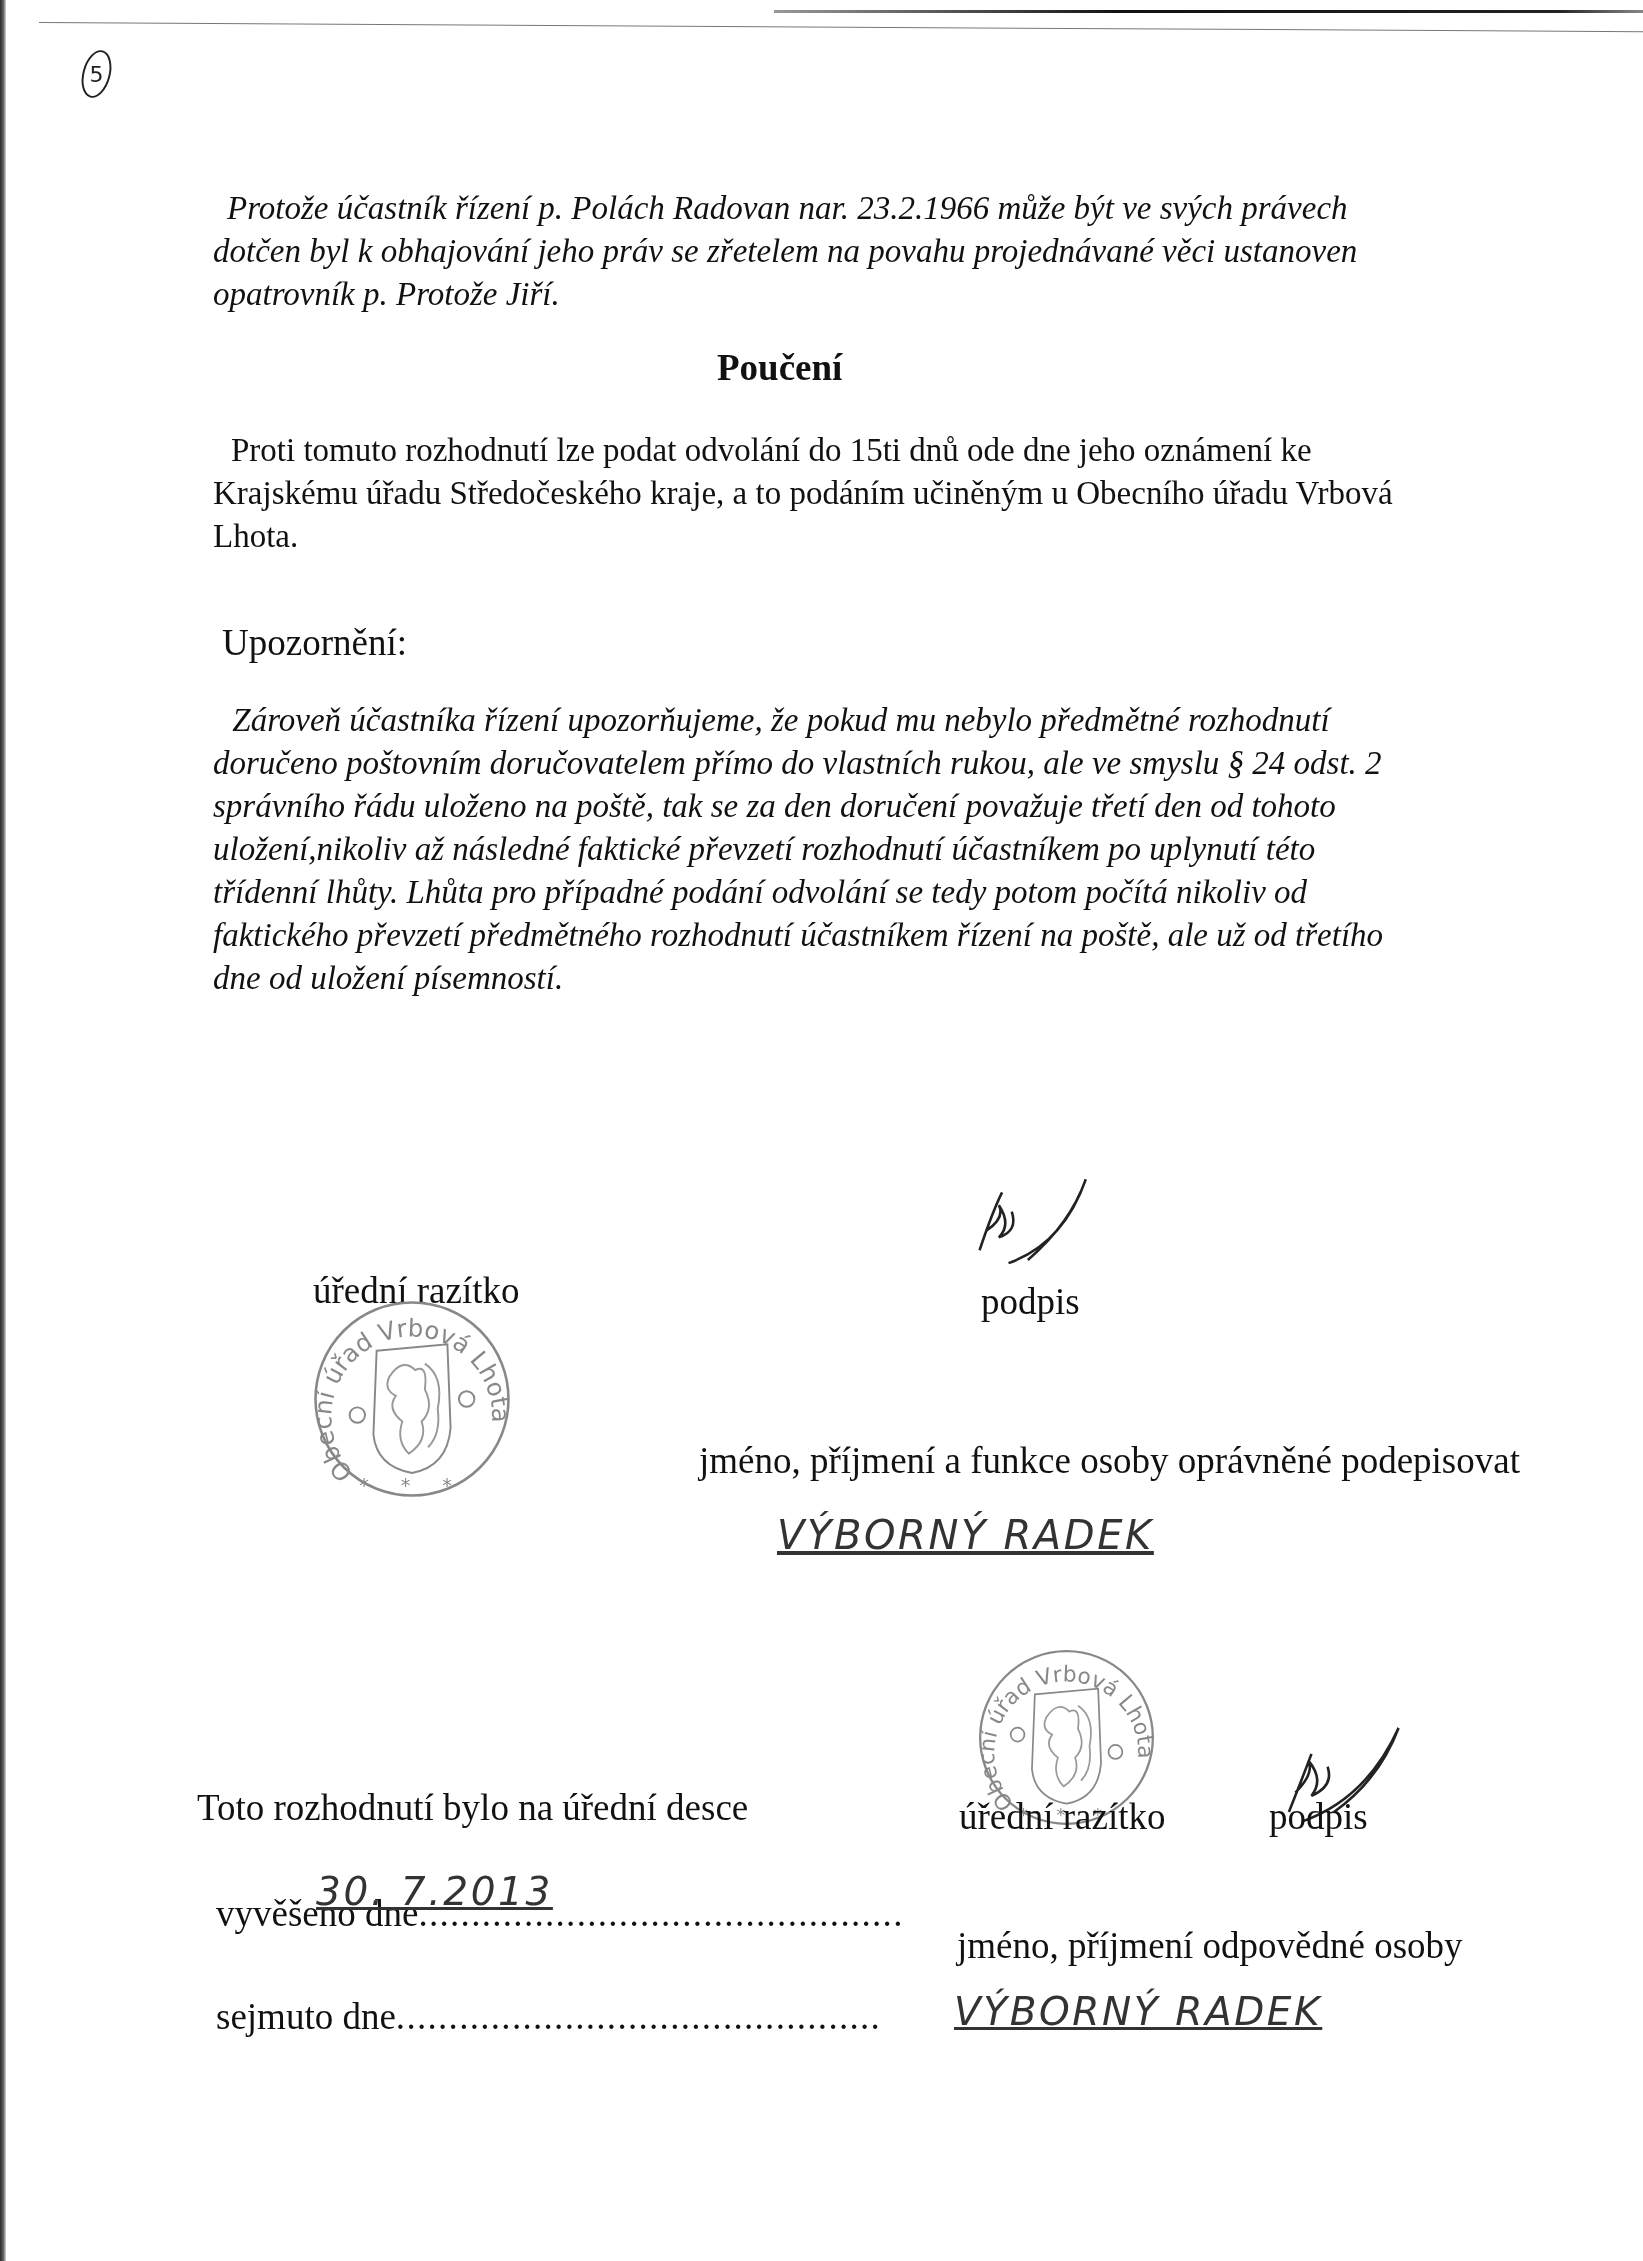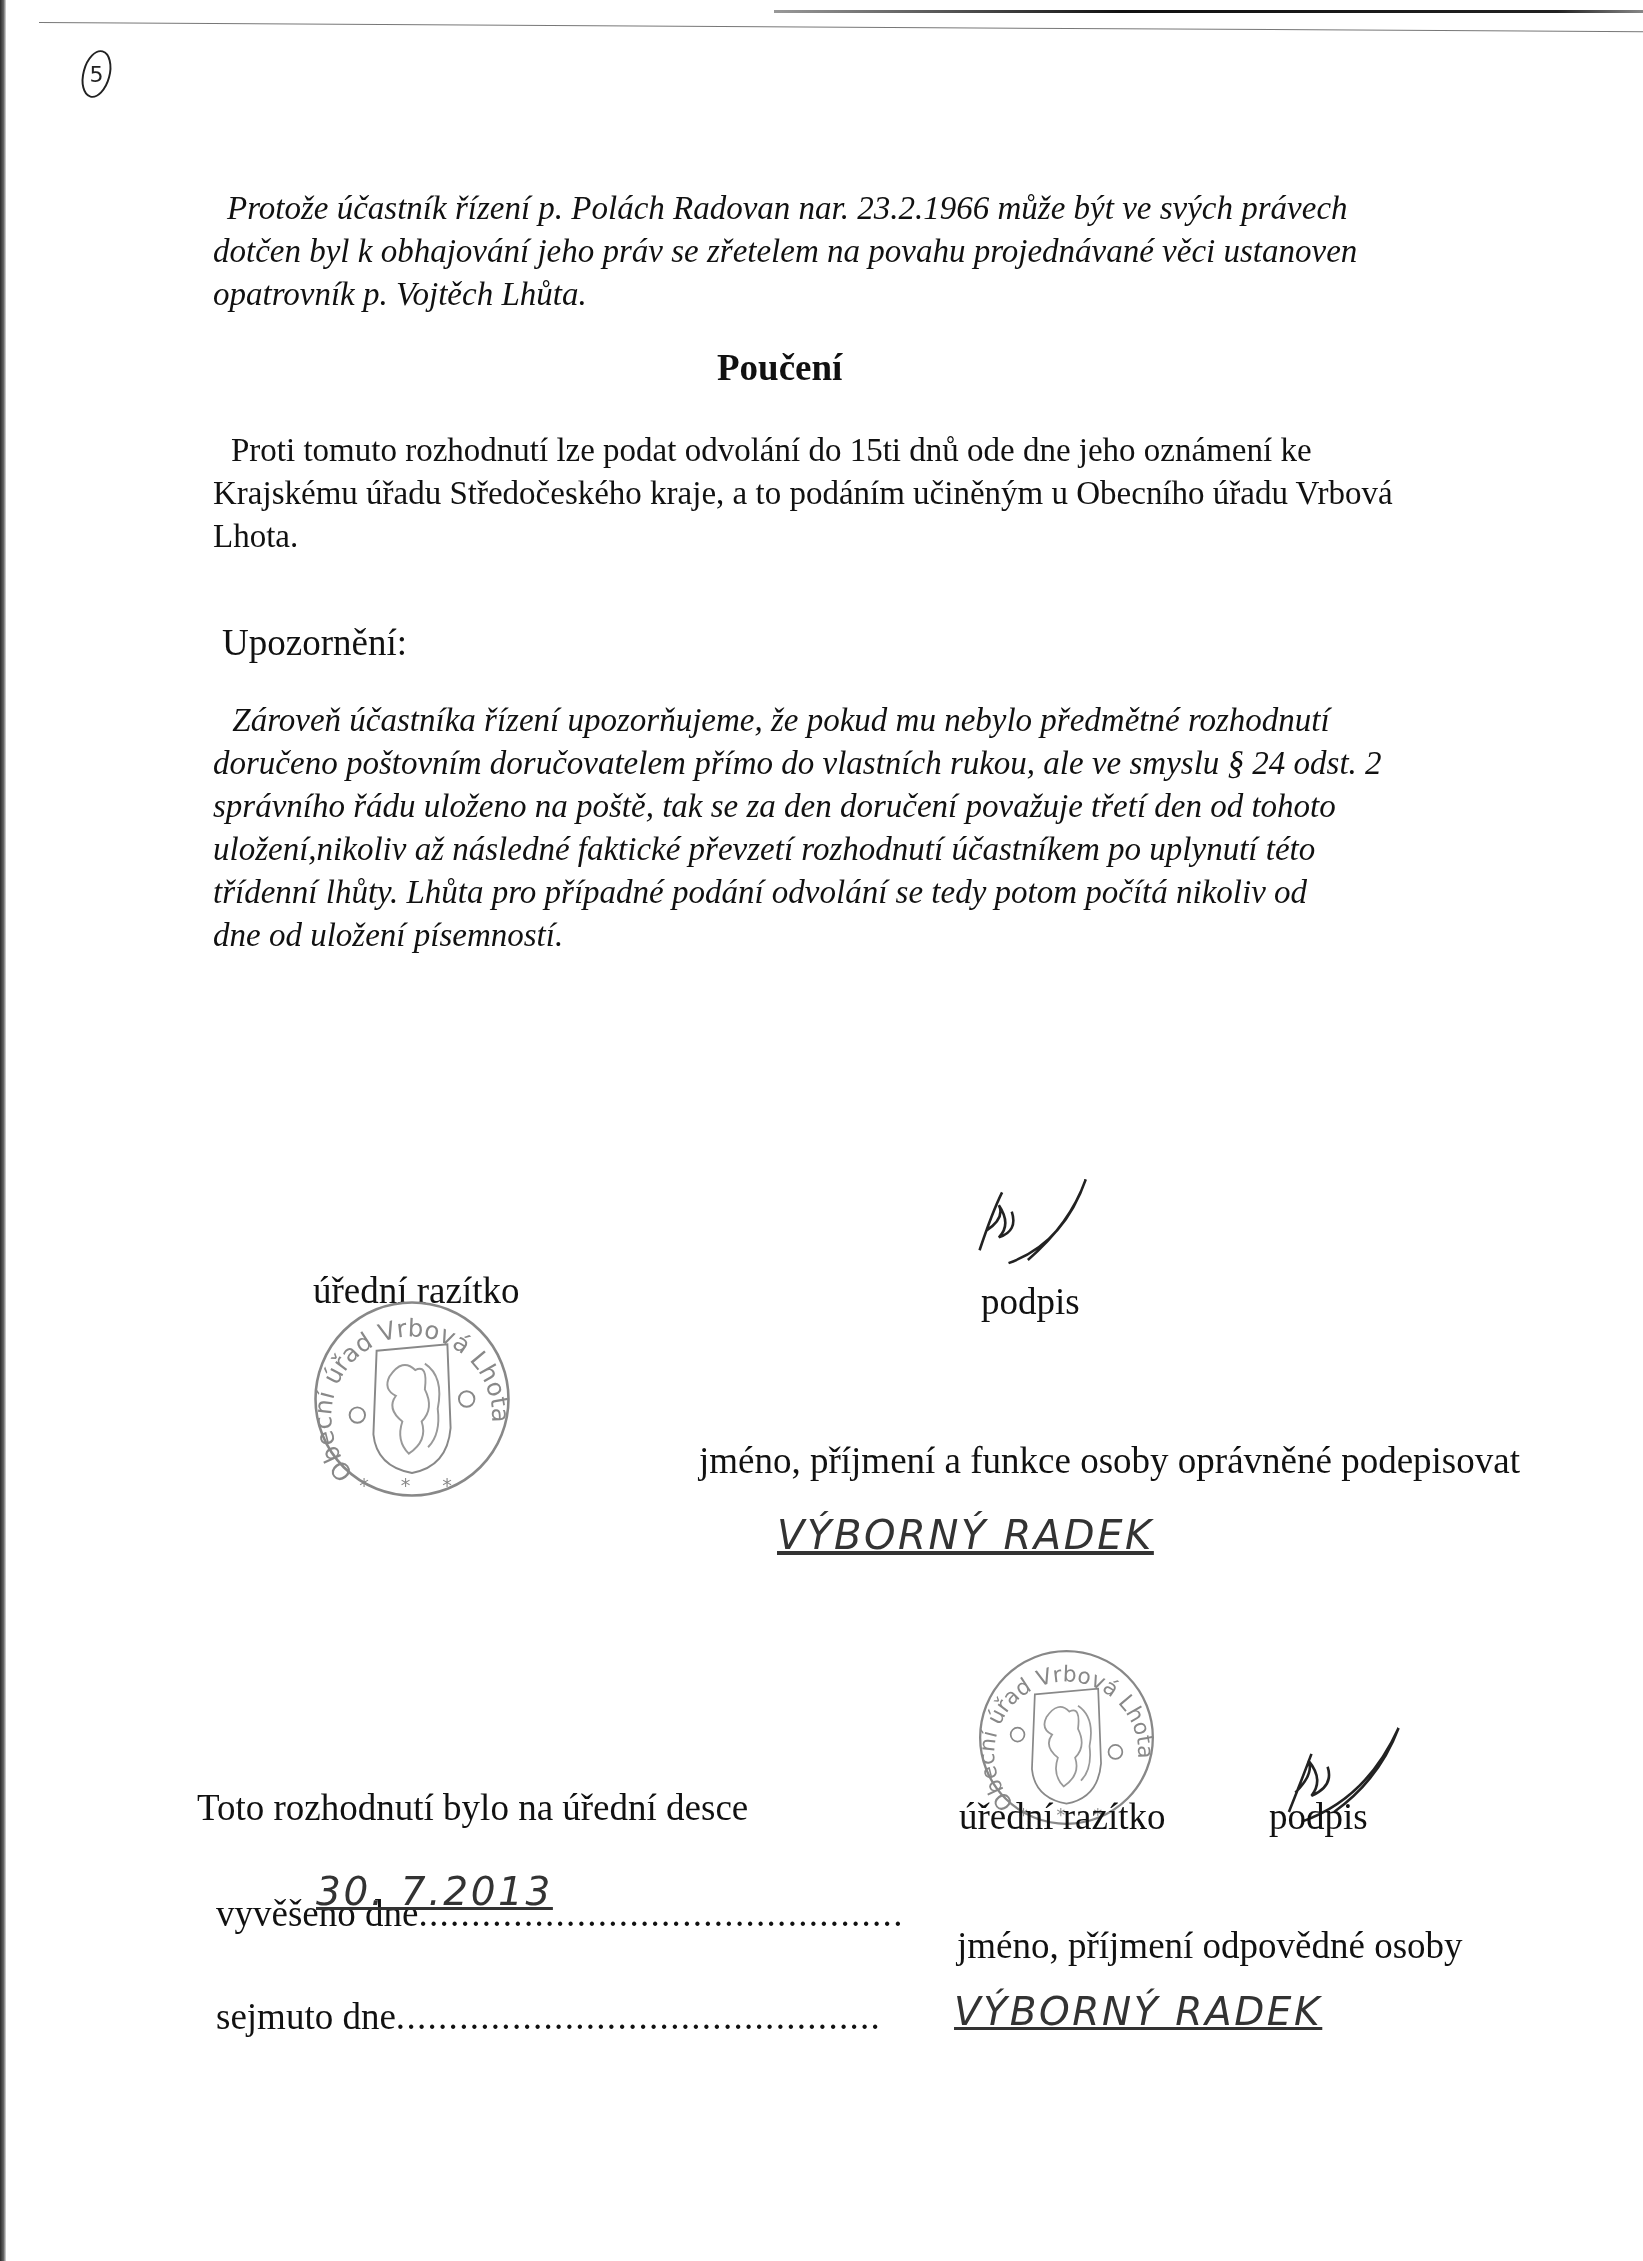--- a/index.html
+++ b/index.html
@@ -45,37 +45,38 @@
 <div class="page-mark">
   <svg width="39" height="52" viewBox="0 0 60 80">
     <ellipse cx="30" cy="40" rx="20" ry="36" transform="rotate(15 30 40)" fill="none" stroke="#222" stroke-width="3"></ellipse>
     <text x="30" y="52" text-anchor="middle" font-family="DejaVu Sans, sans-serif" font-size="34" fill="#222">5</text>
   </svg>
 </div>
 
 <div class="para" style="left:213px; top:187px;font-style:italic;">
   <div style="padding-left:14px;">Protože účastník řízení p. Polách Radovan nar. 23.2.1966 může být ve svých právech</div>
   <div>dotčen byl k obhajování jeho práv se zřetelem na povahu projednávané věci ustanoven</div>
-  <div>opatrovník p. Vojtěch Lhůta.</div>
+  <div>opatrovník p. Protože Jiří.</div>
 </div>
 
 <div class="txt bold" style="left:717px; top:346px;">Poučení</div>
 <div class="para" style="left:213px; top:429px;">
   <div style="padding-left:18px;">Proti tomuto rozhodnutí lze podat odvolání do 15ti dnů ode dne jeho oznámení ke</div>
   <div>Krajskému úřadu Středočeského kraje, a to podáním učiněným u Obecního úřadu Vrbová</div>
   <div>Lhota.</div>
 </div>
 
 <div class="txt" style="left:222px; top:621px;">Upozornění:</div>
 <div class="para" style="left:213px; top:699px;font-style:italic;">
   <div style="padding-left:19.3px;">Zároveň účastníka řízení upozorňujeme, že pokud mu nebylo předmětné rozhodnutí</div>
   <div>doručeno poštovním doručovatelem přímo do vlastních rukou, ale ve smyslu § 24 odst. 2</div>
   <div>správního řádu uloženo na poště, tak se za den doručení považuje třetí den od tohoto</div>
   <div>uložení,nikoliv až následné faktické převzetí rozhodnutí účastníkem po uplynutí této</div>
   <div>třídenní lhůty. Lhůta pro případné podání odvolání se tedy potom počítá nikoliv od</div>
+  <div>faktického převzetí předmětného rozhodnutí účastníkem řízení na poště, ale už od třetího</div>
   <div>dne od uložení písemností.</div>
 </div>
 
 <div class="txt" style="left:313px; top:1269px;">úřední razítko</div>
 
 <div class="stamp" style="left:293px; top:1280px;">
   <svg width="238" height="238" viewBox="0 0 370 370">
     <defs>
       <path id="arc1" d="M 95 300 A 125 125 0 1 1 290 280"></path>
     </defs>

